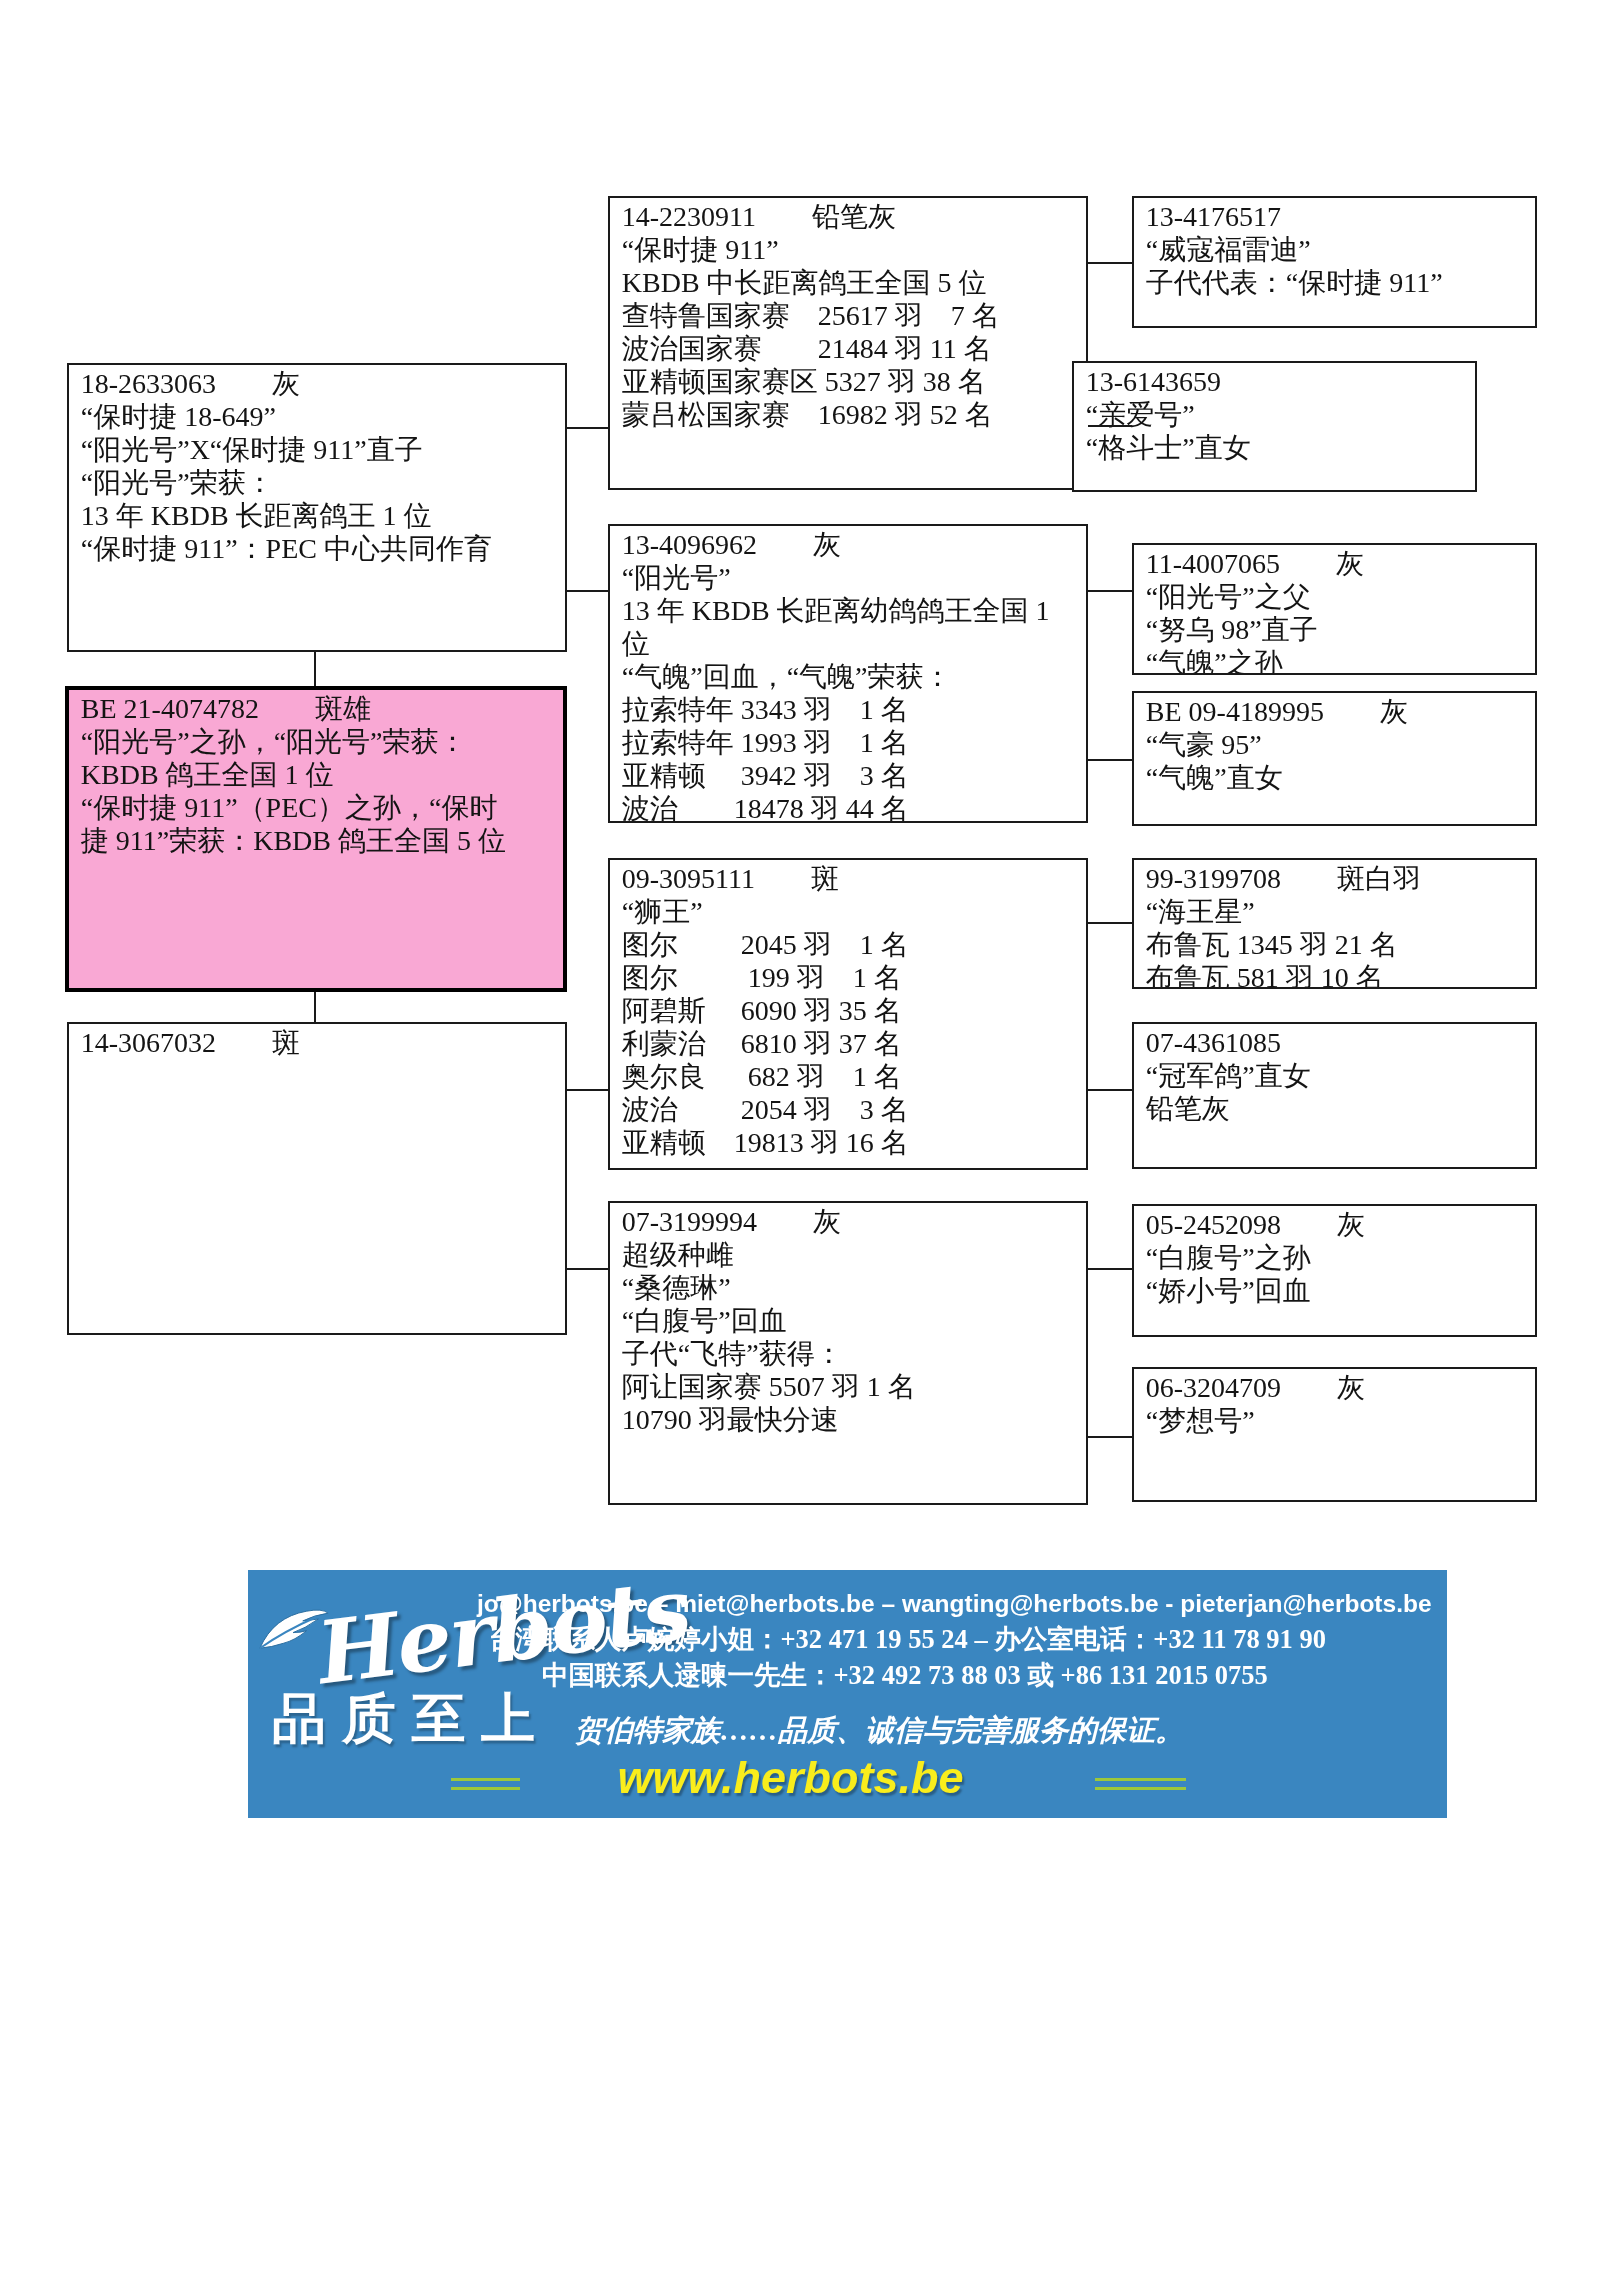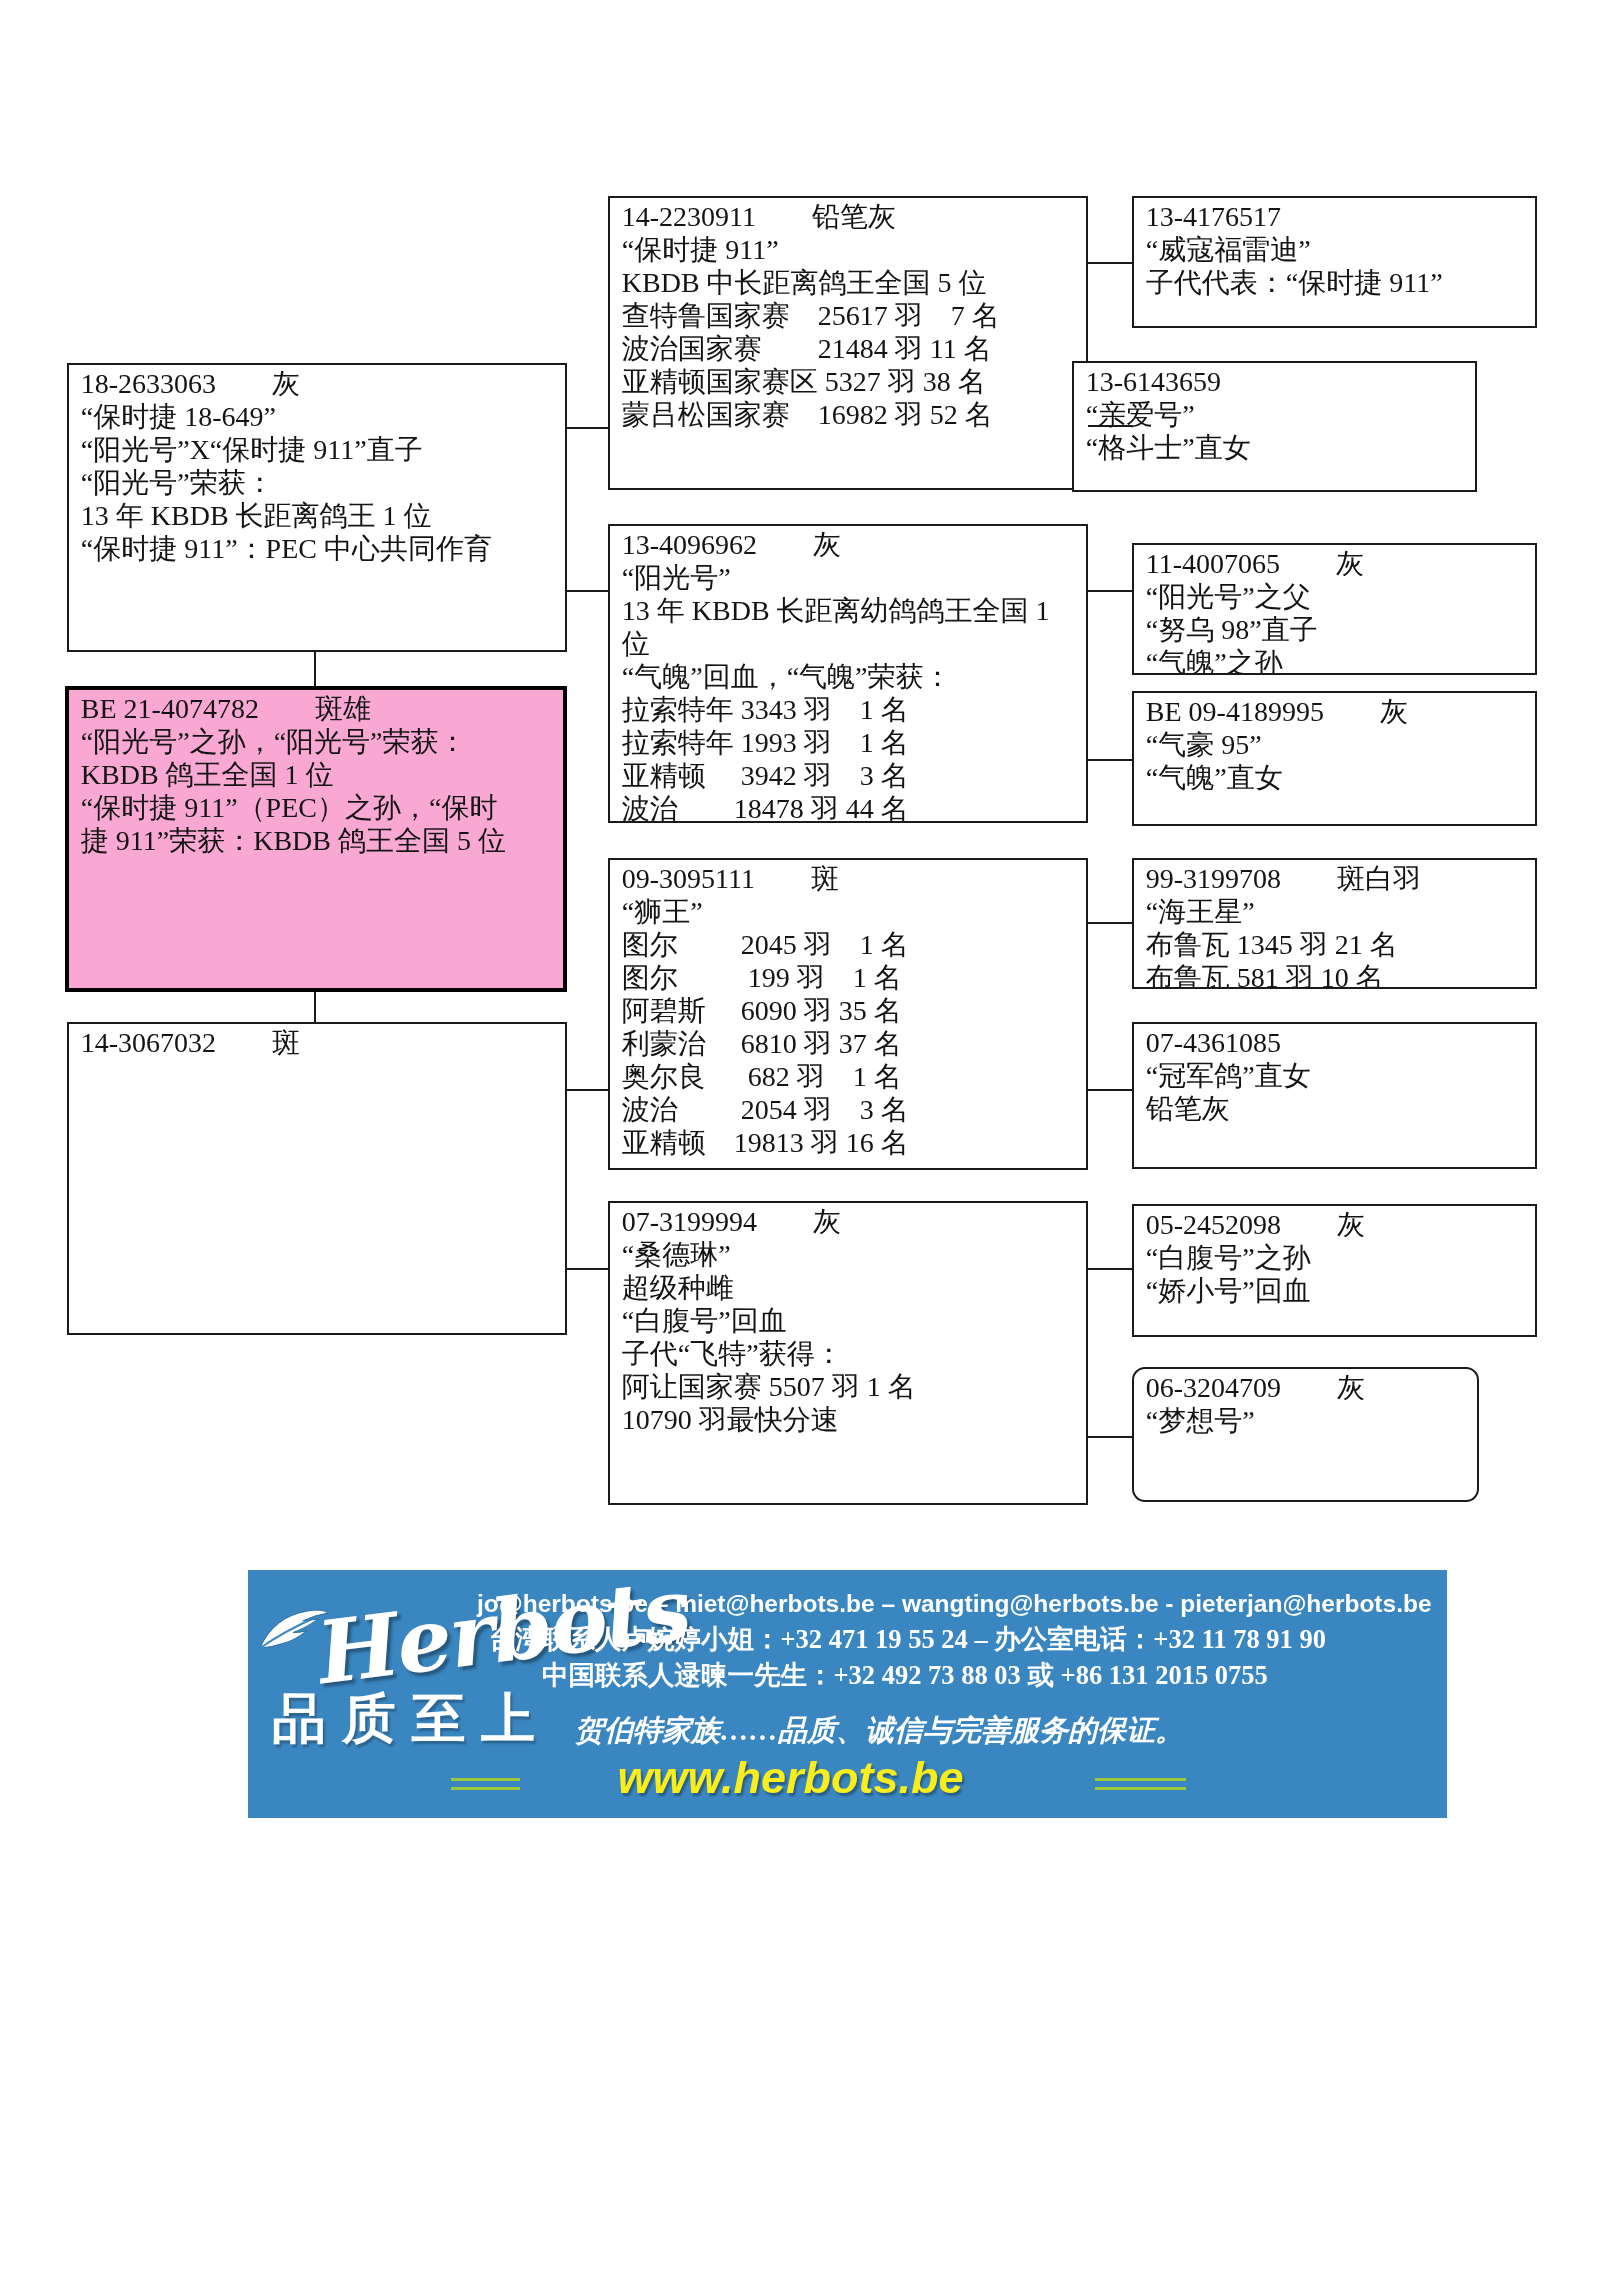--- a/index.html
+++ b/index.html
@@ -134,22 +134,22 @@
         <div class="line">利蒙治　 6810 羽 37 名</div>
         <div class="line">奥尔良　  682 羽　1 名</div>
         <div class="line">波治　　 2054 羽　3 名</div>
         <div class="line">亚精顿　19813 羽 16 名</div>
       </div>
   </div>
 
   <div class="pbox" style="left:608px; top:1201px; width:480px; height:304px;">
     <div>
         <div class="line">07-3199994　　灰</div>
+        <div class="line">超级种雌</div>
         <div class="line">“桑德琳”</div>
-        <div class="line">超级种雌</div>
         <div class="line">“白腹号”回血</div>
         <div class="line">子代“飞特”获得：</div>
         <div class="line">阿让国家赛 5507 羽 1 名</div>
         <div class="line">10790 羽最快分速</div>
       </div>
   </div>
 
   <div class="pbox" style="left:1132px; top:196px; width:405px; height:132px;">
     <div>
         <div class="line">13-4176517</div>
@@ -201,21 +201,21 @@
   </div>
 
   <div class="pbox" style="left:1132px; top:1204px; width:405px; height:133px;">
     <div>
         <div class="line">05-2452098　　灰</div>
         <div class="line">“白腹号”之孙</div>
         <div class="line">“娇小号”回血</div>
       </div>
   </div>
 
-  <div class="pbox" style="left:1132px; top:1367px; width:347px; height:135px;border-radius:13px;">
+  <div class="pbox" style="left:1132px; top:1367px; width:405px; height:135px;">
     <div>
         <div class="line">06-3204709　　灰</div>
         <div class="line">“梦想号”</div>
       </div>
   </div>
 
   <div class="cline" style="left:314px; top:652px; width:2px; height:34px;"></div>
   <div class="cline" style="left:314px; top:992px; width:2px; height:30px;"></div>
 
   <div class="cline" style="left:567px; top:427px; width:41px; height:2px;"></div>

